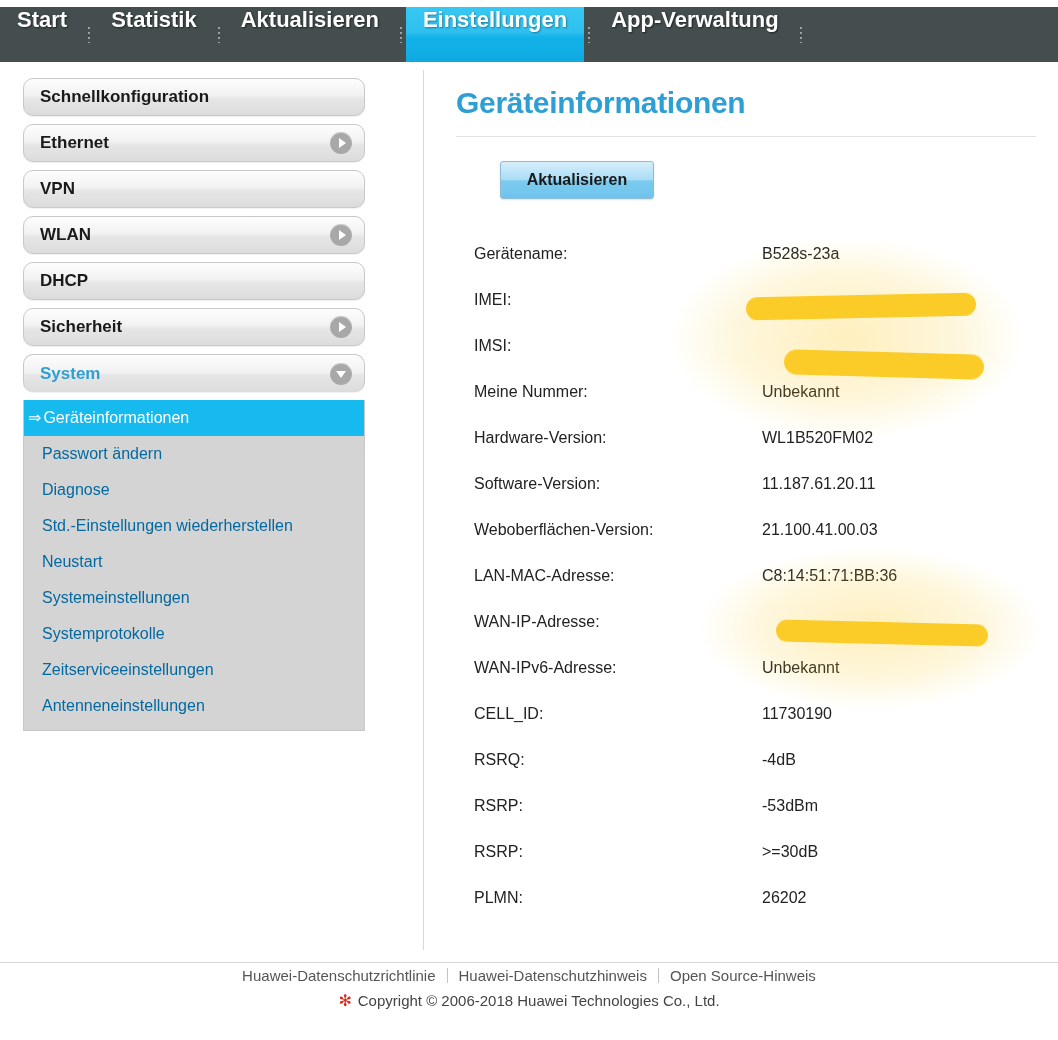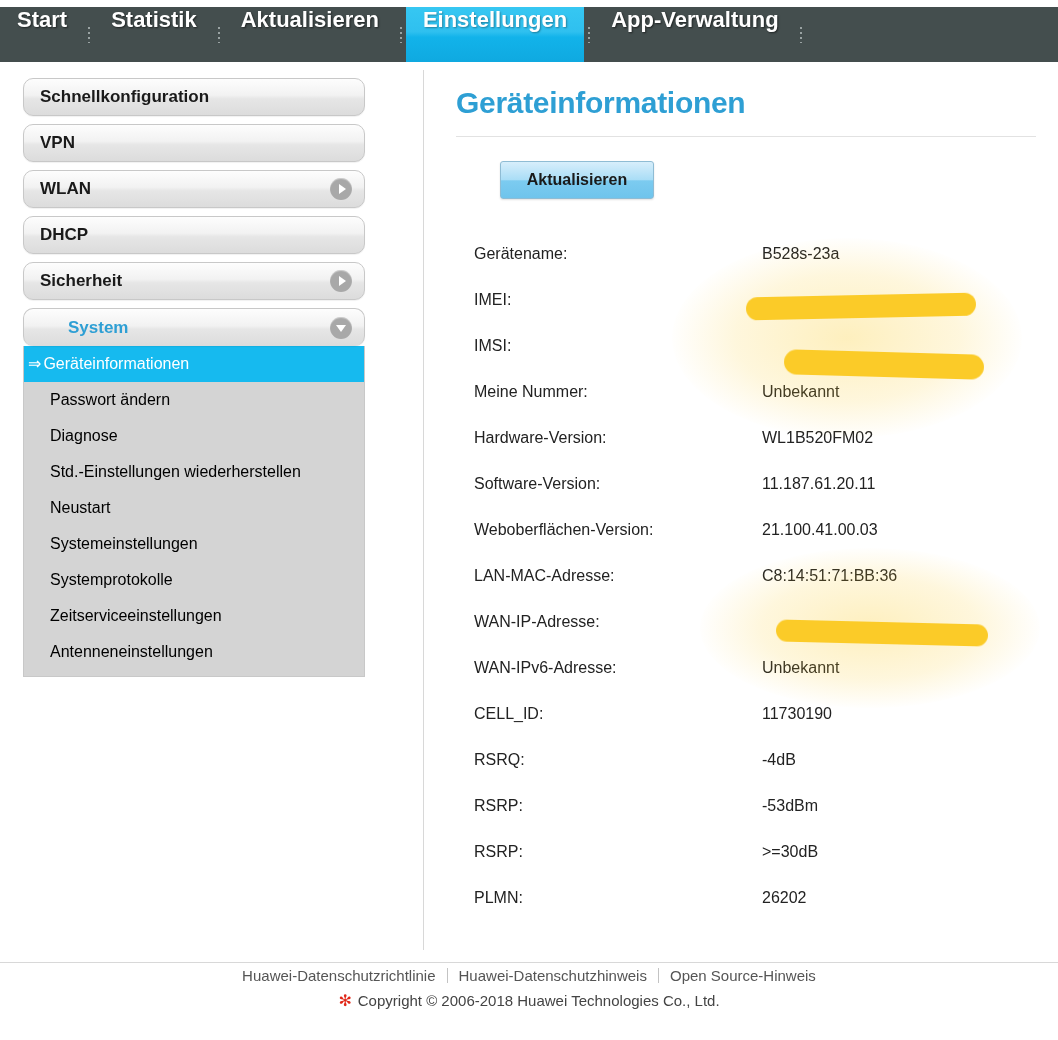--- a/index.html
+++ b/index.html
@@ -84,23 +84,22 @@
     box-sizing: border-box;
     box-shadow: 0 1px 1px rgba(0,0,0,0.06);
   }
   .menu-item .label {
     font-size: 17px;
     font-weight: bold;
     color: #1a1a1a;
     padding-left: 16px;
   }
   .menu-item.expanded {
-    margin-bottom: 0;
+    margin-bottom: 8px;
     border-bottom: none;
-    padding-left: 28px;
   }
   .menu-item.expanded .label {
     color: #2e9fd4;
   }
   .chev {
     position: absolute;
     right: 12px;
     top: 50%;
     transform: translateY(-50%);
     width: 22px;
@@ -131,22 +130,22 @@
     border: 1px solid #c8c8c8;
     border-top: none;
     background: #d4d4d4;
     padding-bottom: 6px;
   }
   .sub-item {
     height: 36px;
     display: flex;
     align-items: center;
     font-size: 16px;
-    color: #000000;
-    padding-left: 26px;
+    color: #0369a1;
+    padding-left: 18px;
     box-sizing: border-box;
   }
   .sub-item.active {
     background: #16baef;
     color: #ffffff;
     padding-left: 4px;
   }
   .sub-item .arrow-glyph {
     color: #ffffff;
     font-size: 16px;
@@ -330,20 +329,26 @@
 
 <div class="page">
 
   <div class="sidebar">
 
     <div class="menu-item">
       <span class="label">Schnellkonfiguration</span>
     </div>
 
 
+    <div class="menu-item">
+      <span class="label">Ethernet</span>
+      <span class="chev">
+          <span class="tri-right"></span>
+        </span>
+    </div>
 
     <div class="menu-item">
       <span class="label">VPN</span>
     </div>
 
     <div class="menu-item">
       <span class="label">WLAN</span>
       <span class="chev">
           <span class="tri-right"></span>
         </span>

